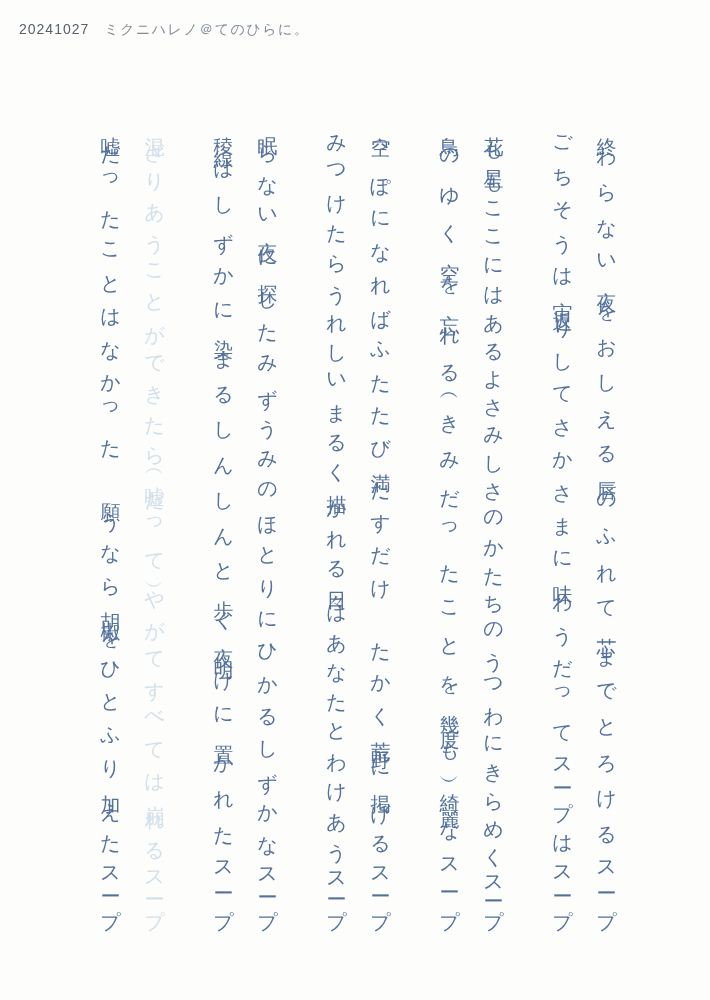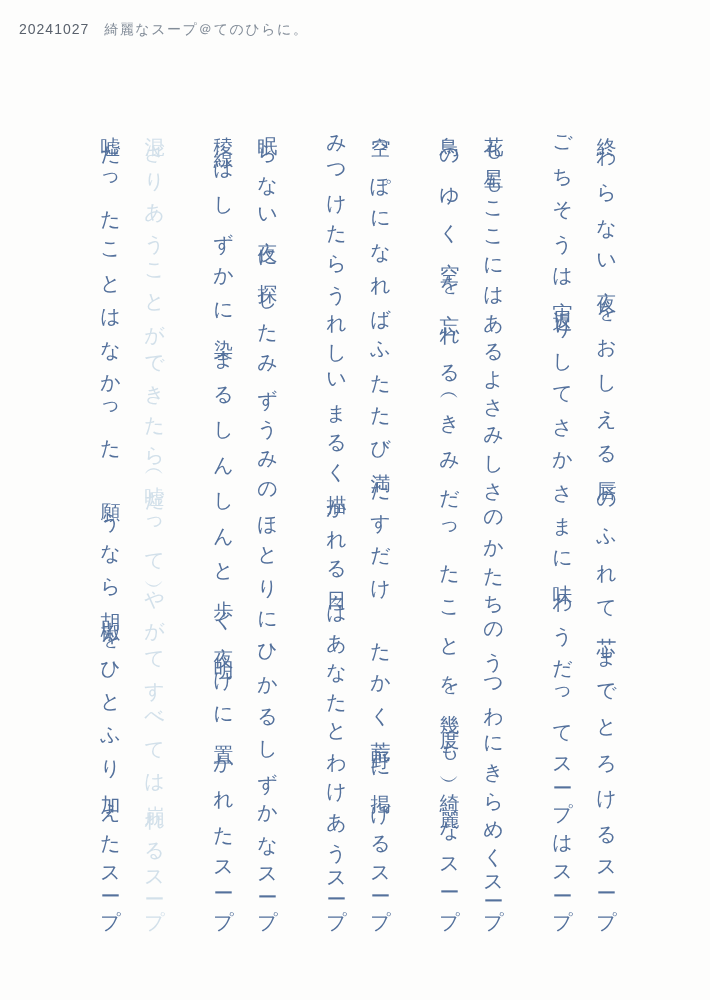--- a/index.html
+++ b/index.html
@@ -54,21 +54,21 @@
     white-space:pre-wrap;
   }
   .line + .line{margin-right:20px;}
   .line.faint{color:var(--faint);}
 </style>
 </head>
 <body>
 
 <header class="header">
   <span class="date">20241027</span>
-  <span class="title">綺麗なスープ＠てのひらに。</span>
+  <span class="title">ミクニハレノ＠てのひらに。</span>
 </header>
 
 <main class="poem">
   <div class="stanza">
     <p class="line">終わらない夜をおしえる唇のふれて芯までとろけるスープ</p>
     <p class="line">ごちそうは宙返りしてさかさまに味わうだってスープはスープ</p>
   </div>
   <div class="stanza">
     <p class="line">花も星もここにはあるよさみしさのかたちのうつわにきらめくスープ</p>
     <p class="line">鳥のゆく空を忘れる（きみだったことを幾度も）綺麗なスープ</p>

